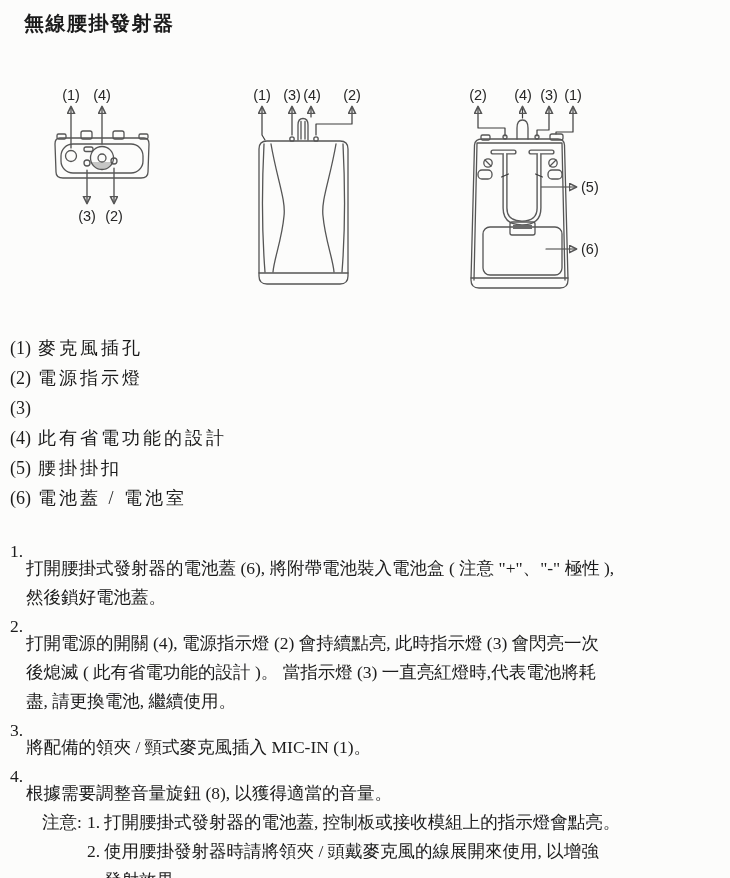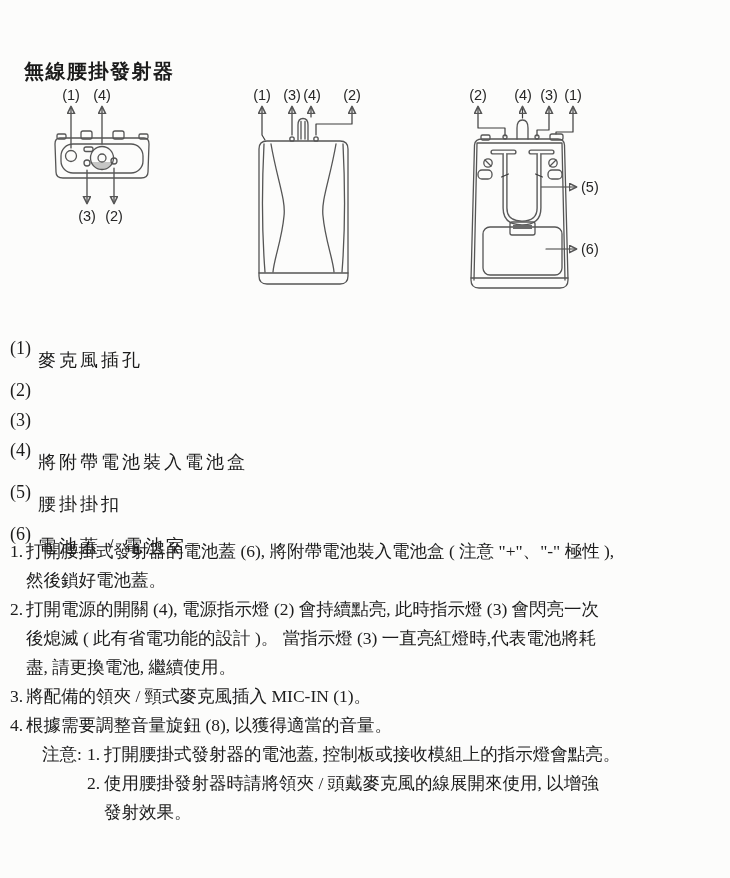--- a/index.html
+++ b/index.html
@@ -4,46 +4,46 @@
 <style>
   html,body { margin:0; padding:0; }
   body { background:#fcfcfb; }
   .page {
     position:relative; width:730px; height:878px; overflow:hidden;
     background:#fcfcfb; color:#1b1b1b;
     font-family:"Liberation Serif","DejaVu Serif",serif;
   }
   .title {
     position:absolute; left:24px; top:10px;
-    font-size:20px; font-weight:bold; letter-spacing:1.5px;margin-top:48px;
+    font-size:20px; font-weight:bold; letter-spacing:1.5px;
   }
   .fig { position:absolute; }
   .fig path, .fig rect, .fig circle, .fig line, .fig ellipse {
     fill:none; stroke:#555; stroke-width:1.3; stroke-linecap:round; stroke-linejoin:round;
   }
   .fig .cline { stroke:#3d3d3d; stroke-width:1.2; fill:none; }
   .fig text { font-family:"Liberation Sans","DejaVu Sans",sans-serif; font-size:14.5px; fill:#262626; stroke:none; }
   .fig .wire-d { stroke:#5a5a5a; stroke-width:5.2; fill:none; }
   .fig .wire-l { stroke:#fcfcfb; stroke-width:2.4; fill:none; }
   .fig .shade { fill:#8f8f8f; opacity:.5; stroke:none; }
   .fig .dark  { fill:#6a6a6a; stroke:none; }
   .parts {
     position:absolute; left:10px; top:333px;
     font-size:18px; line-height:30px;
   }
   .part-row { display:flex; }
   .part-num { margin-right:7px; white-space:nowrap; }
-  .part-label { letter-spacing:3px;margin-top:12px; }
+  .part-label { letter-spacing:3px; }
   .instructions {
     position:absolute; left:10px; top:537px; width:712px;
     font-size:17.5px; line-height:29px;
   }
   .inst { display:flex; }
   .inst-num { flex:0 0 16px; }
-  .inst-text { flex:1; white-space:pre-wrap; }
+  .inst-text { flex:1; white-space:pre-wrap;margin-top:17px; }
   .notes { display:flex; margin-left:32px; }
   .notes-label { flex:0 0 45px; }
   .note-items { flex:1; }
   .note-item { display:flex; }
   .note-num { flex:0 0 17px; }
   .note-text { flex:1; white-space:pre-wrap; }
 </style>
 </head>
 <body>
 
@@ -152,27 +152,28 @@
     <rect class="dark" x="63" y="141" width="19" height="4"></rect>
   </svg>
 
   <div class="parts">
     <div class="part-row">
       <span class="part-num">(1)</span>
       <span class="part-label">麥克風插孔</span>
     </div>
     <div class="part-row">
       <span class="part-num">(2)</span>
+      <span class="part-label">電源指示燈</span>
     </div>
     <div class="part-row">
       <span class="part-num">(3)</span>
     </div>
     <div class="part-row">
       <span class="part-num">(4)</span>
-      <span class="part-label">將附帶電池裝入電池盒</span>
+      <span class="part-label">此有省電功能的設計</span>
     </div>
     <div class="part-row">
       <span class="part-num">(5)</span>
       <span class="part-label">腰掛掛扣</span>
     </div>
     <div class="part-row">
       <span class="part-num">(6)</span>
       <span class="part-label">電池蓋 / 電池室</span>
     </div>
   </div>

